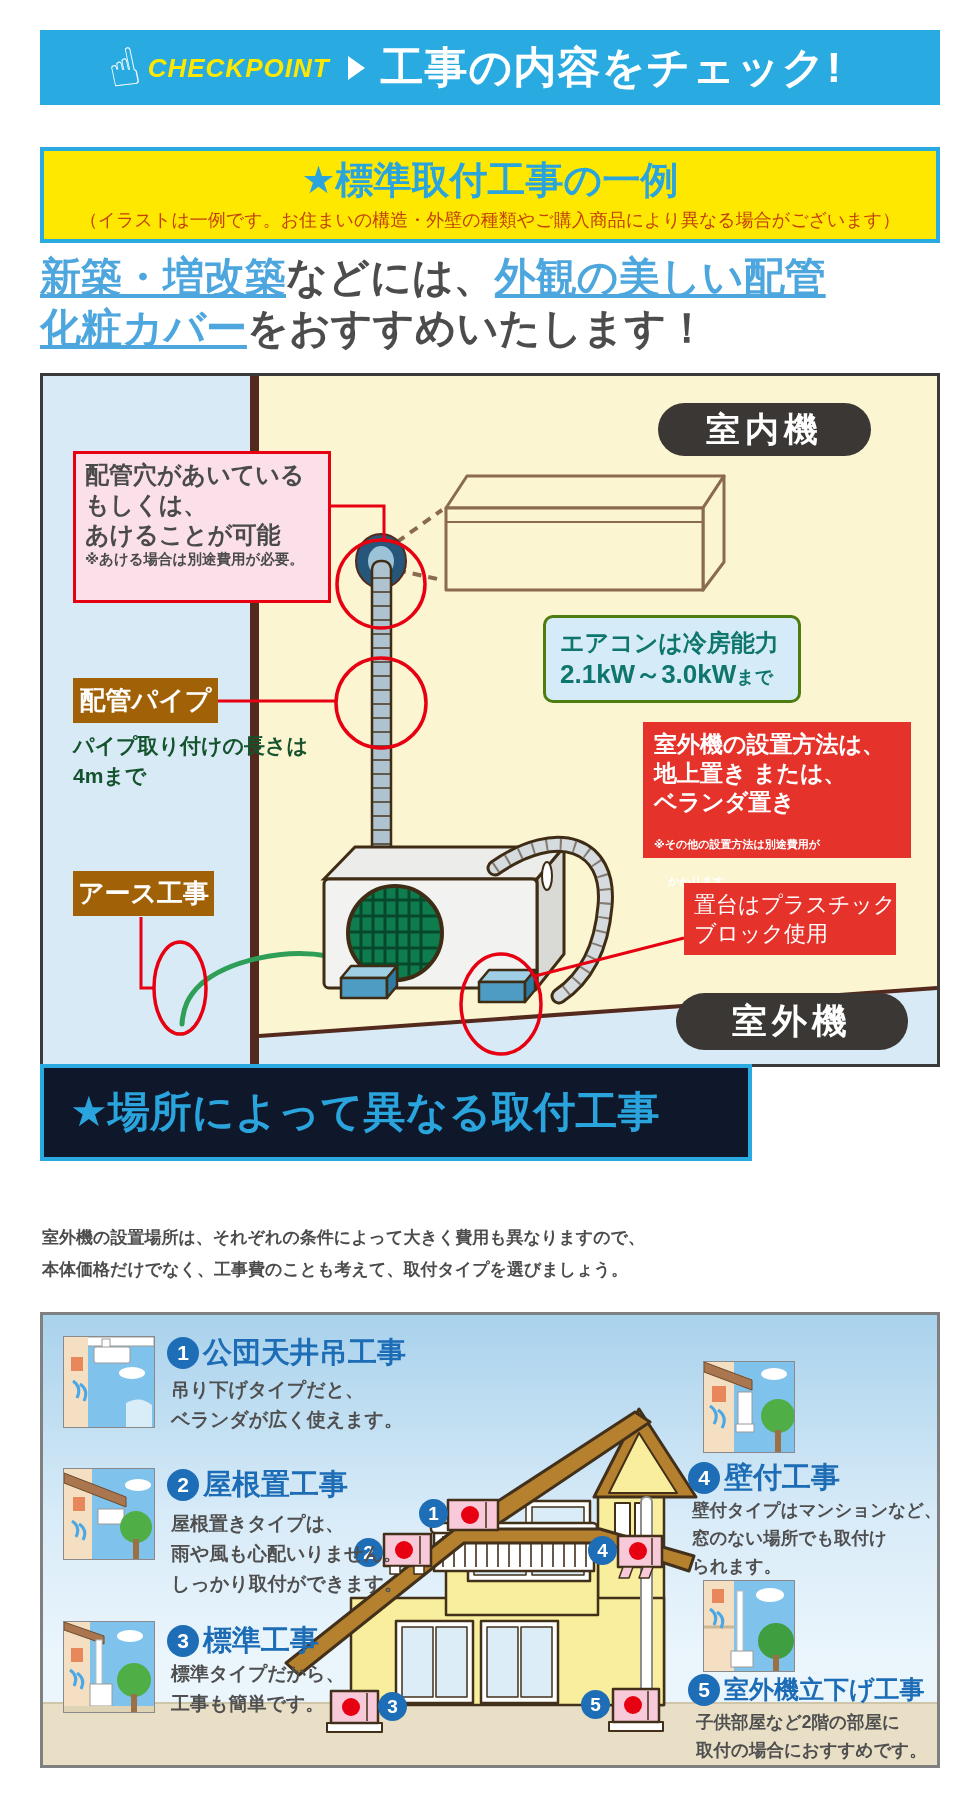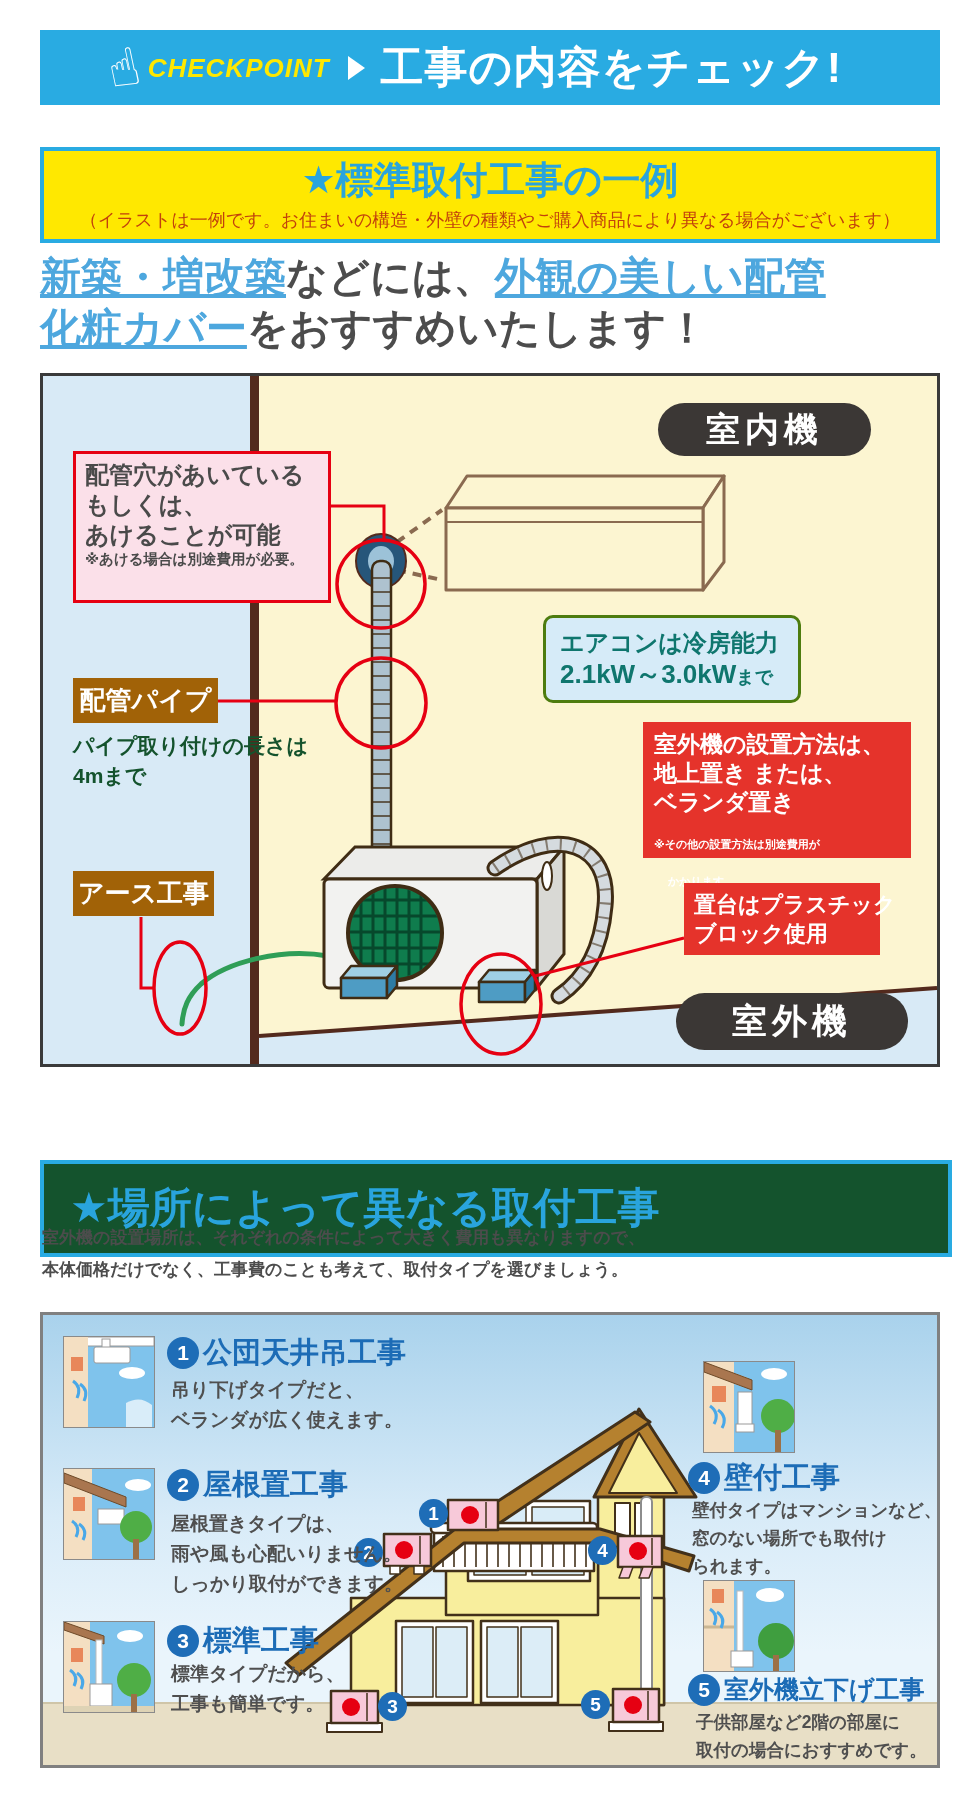--- a/index.html
+++ b/index.html
@@ -16,21 +16,21 @@
   .tri-right{width:0;height:0;border-top:12px solid transparent;border-bottom:12px solid transparent;
              border-left:17px solid #ffffff;margin:0 16px 0 18px;}
   .header-title{color:#ffffff;font-weight:900;font-size:43px;letter-spacing:1px;white-space:nowrap;}
 
   
   .std-banner{left:40px;top:147px;width:900px;height:96px;background:#ffe800;
               border:4px solid #29abe2;box-sizing:border-box;text-align:center;}
   .std-title{color:#29a4dd;font-weight:900;font-size:38px;line-height:58px;}
   .std-sub{color:#c2410c;font-weight:400;font-size:18px;line-height:22px;}
 
-  .loc-banner{left:40px;top:1160px;width:912px;height:97px;background:#14532d;
+  .loc-banner{left:40px;top:1064px;width:712px;height:97px;background:#0f172a;
               border:4px solid #29abe2;box-sizing:border-box;}
   .loc-title{color:#29a4dd;font-weight:900;font-size:42px;line-height:88px;padding-left:26px;}
 
   
   .headline{left:40px;top:252px;width:900px;font-weight:900;font-size:41px;line-height:51px;}
   .hl-blue{color:#4da7de;text-decoration:underline;} .hl-dark{color:#4c4c4c;}
 
   
   .lead-par{left:42px;top:1222px;width:896px;font-size:17px;line-height:32px;font-weight:600;color:#4c4c4c;}
 
@@ -52,22 +52,22 @@
   .capacity-box .suffix{font-size:18px;}
   .red-label{background:#a16207;color:#ffffff;font-weight:900;display:flex;align-items:center;justify-content:center;}
   .pipe-label{left:30px;top:302px;width:145px;height:45px;font-size:26px;}
   .earth-label{left:30px;top:495px;width:141px;height:45px;font-size:26px;}
   .pipe-note{left:30px;top:355px;width:270px;font-size:21px;line-height:30px;font-weight:700;color:#14532d;}
   .placement-box{left:600px;top:346px;width:268px;height:136px;background:#e5332b;color:#ffffff;
                  box-sizing:border-box;padding:8px 11px;}
   .placement-box .big{font-size:23px;line-height:29px;font-weight:900;white-space:nowrap;}
   .placement-box .small{font-size:11px;line-height:19px;font-weight:700;white-space:nowrap;margin-top:18px;}
   .placement-box .indent{padding-left:14px;}
-  .stand-box{left:641px;top:507px;width:196px;height:72px;background:#e5332b;color:#ffffff;
-             box-sizing:border-box;padding:7px 10px;font-weight:700;font-size:22px;line-height:29px;white-space:nowrap;}
+  .stand-box{left:641px;top:507px;width:212px;height:72px;background:#e5332b;color:#ffffff;
+             box-sizing:border-box;padding:7px 10px;font-weight:400;font-size:22px;line-height:29px;white-space:nowrap;}
 
   
   .bottom-panel{left:40px;top:1312px;width:900px;height:456px;border:3px solid #808080;box-sizing:border-box;
                 background:linear-gradient(180deg,#a9d2ec 0%,#d8ebf8 45%,#eaf5fc 75%);}
   .thumb{position:absolute;width:92px;height:92px;border:1px solid #8a8a8a;box-sizing:border-box;background:#7fc3ec;}
   .item-title{position:absolute;display:flex;align-items:center;color:#1c6cb6;font-weight:900;white-space:nowrap;}
   .item-title .t{font-size:29px;}
   .item-title.small .t{font-size:25px;}
   .num-badge{display:inline-flex;align-items:center;justify-content:center;background:#1e6db7;color:#ffffff;
              border-radius:50%;font-weight:900;}

